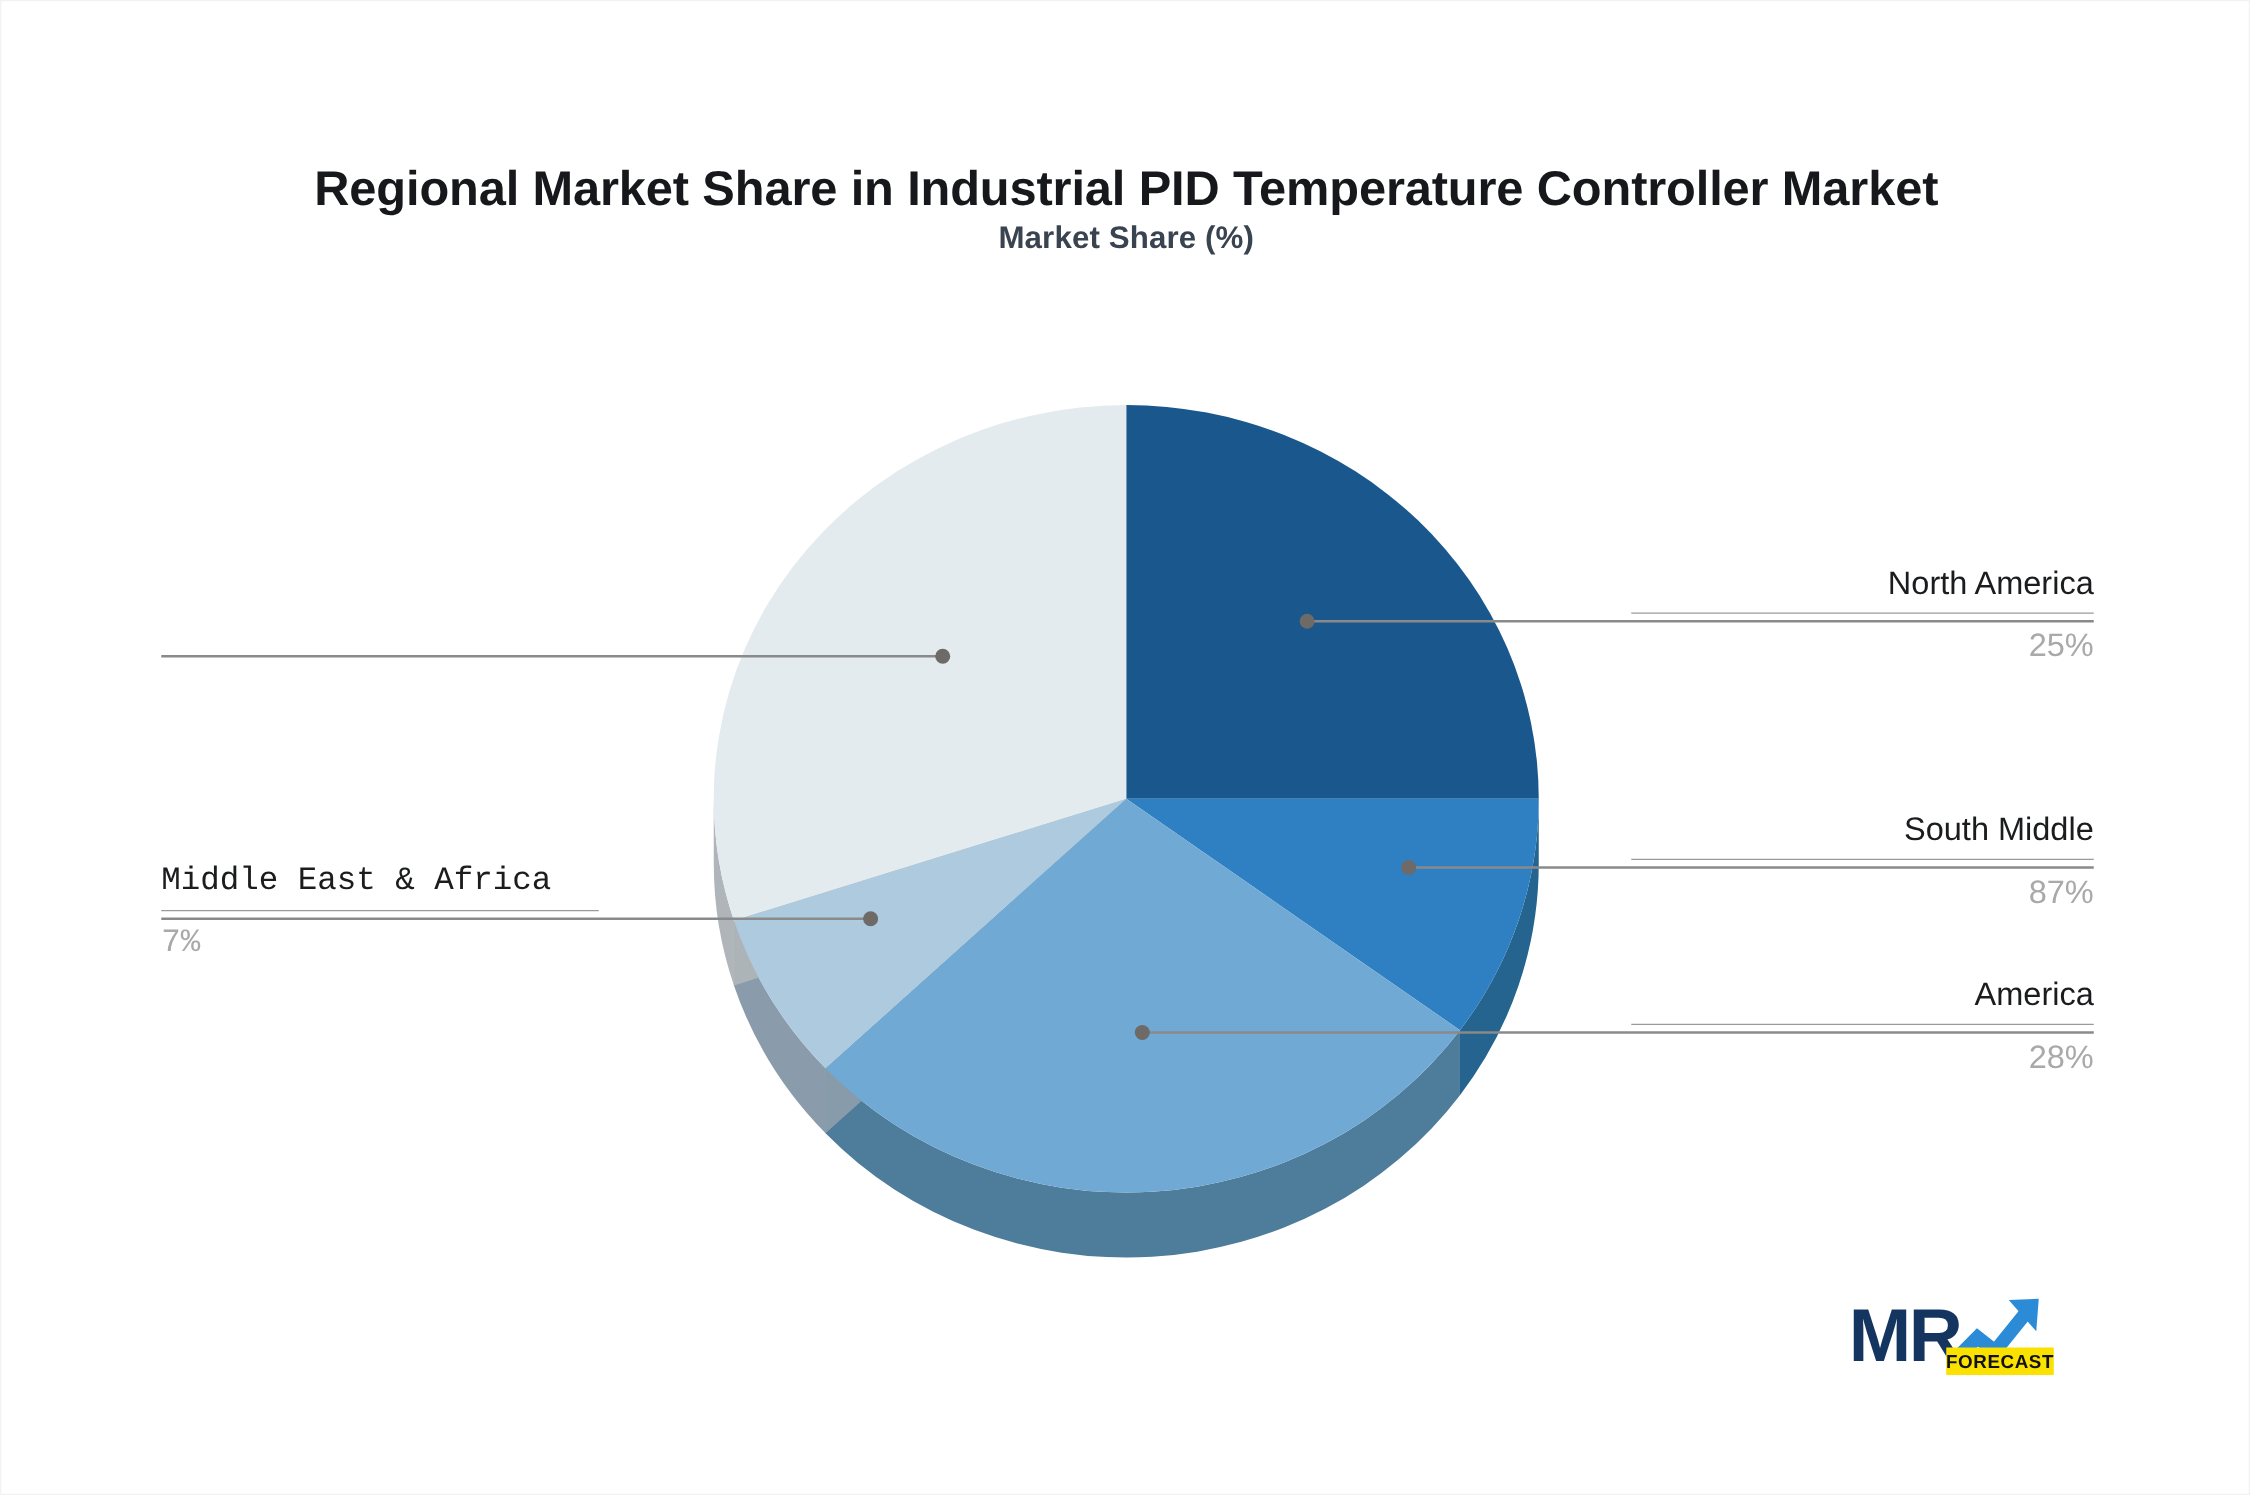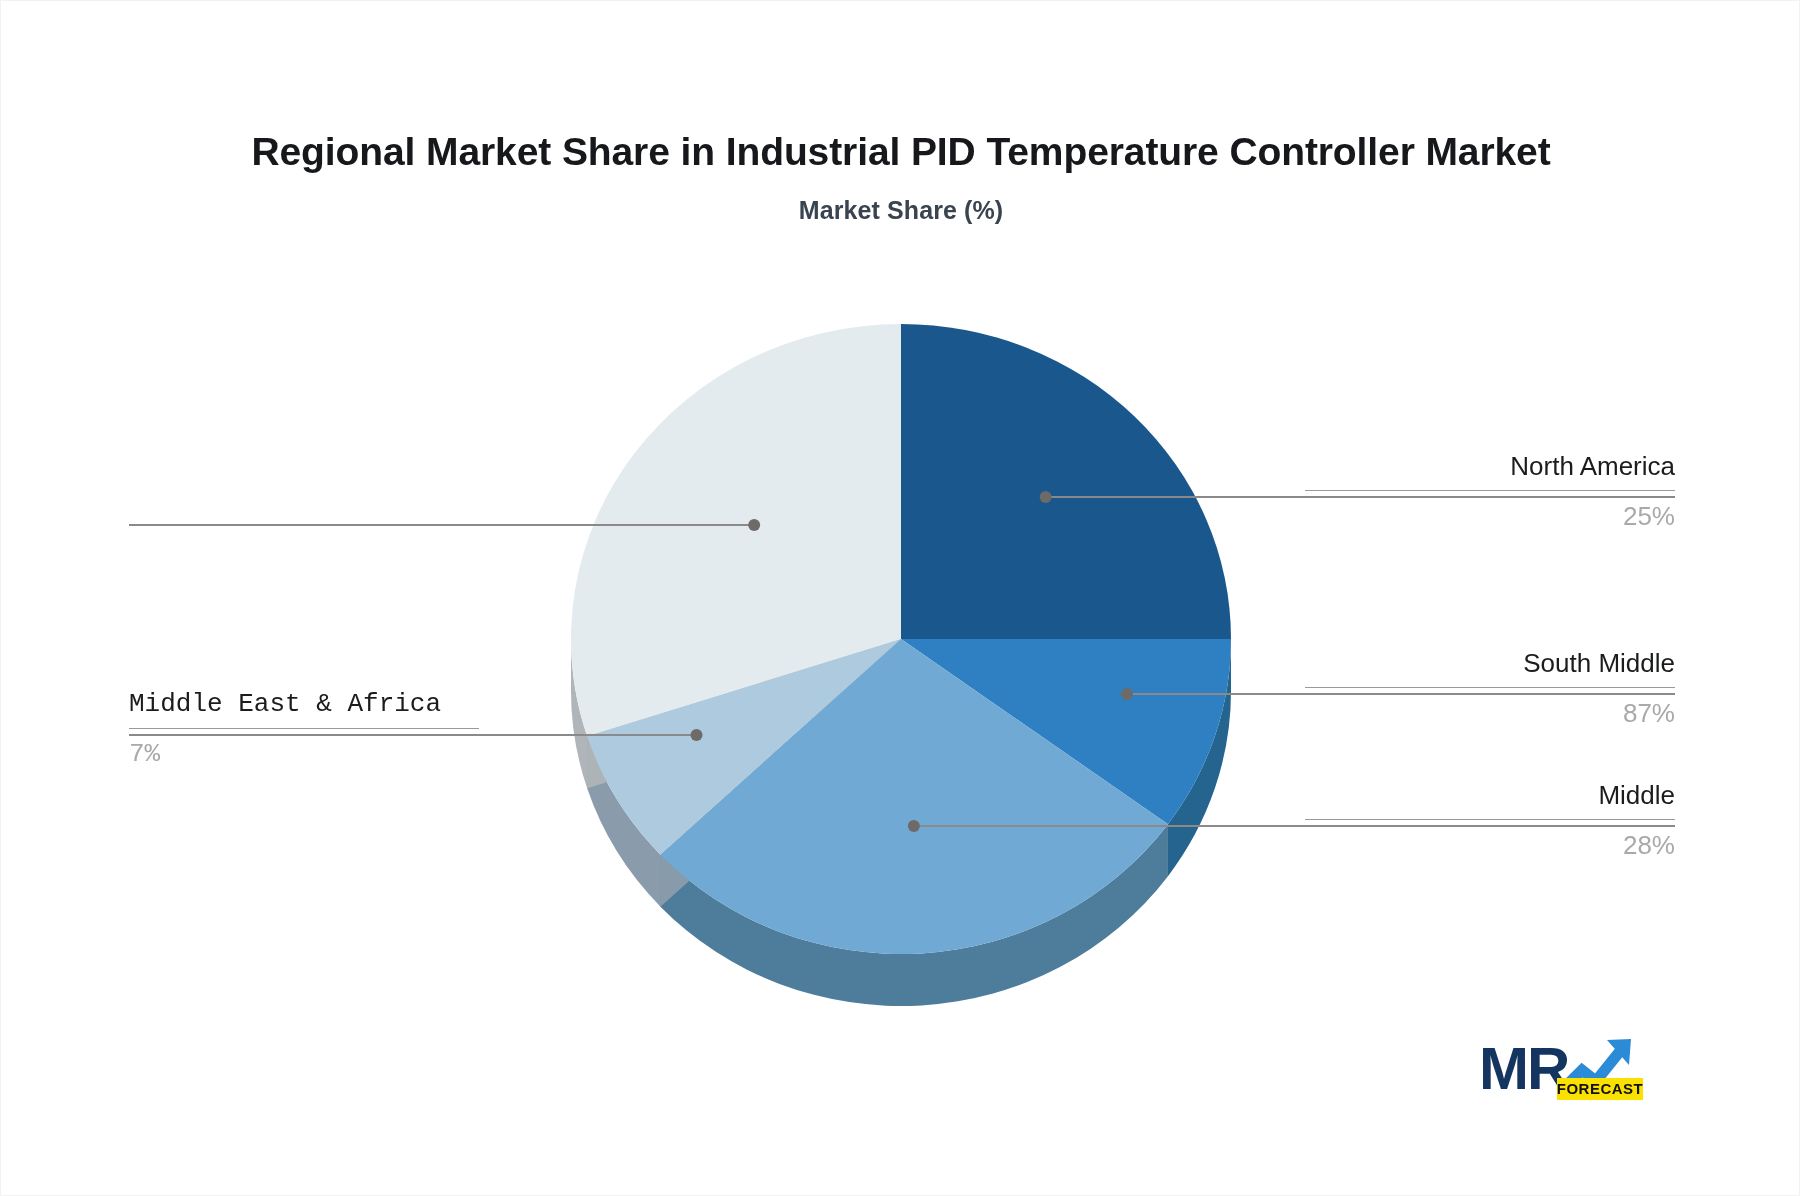--- a/index.html
+++ b/index.html
@@ -32,21 +32,20 @@
     pointer-events: none;
   }
   .chart-title {
     font-size: 39px;
     font-weight: bold;
     color: #16181c;
     letter-spacing: -0.1px;
     line-height: 1.2;
   }
   .chart-subtitle {
-    margin-top: 20px;
     font-size: 25px;
     font-weight: bold;
     color: #3a4450;
     letter-spacing: 0.1px;
   }
 
   
   #pie-wrap {
     position: absolute;
     left: 0;
@@ -142,21 +141,21 @@
     <div class="value">25%</div>
   </div>
 
   <div class="callout right" style="left:1304px; top:649px; width:370px;">
     <div class="name">South Middle</div>
     <div class="rule"></div>
     <div class="value">87%</div>
   </div>
 
   <div class="callout right" style="left:1304px; top:781px; width:370px;">
-    <div class="name">Middle</div>
+    <div class="name">America</div>
     <div class="rule"></div>
     <div class="value">28%</div>
   </div>
 
   <div class="callout left" style="left:128px; top:690px; width:350px;font-family:Liberation Mono, monospace;">
     <div class="name">Middle East &amp; Africa</div>
     <div class="rule"></div>
     <div class="value">7%</div>
   </div>
 

